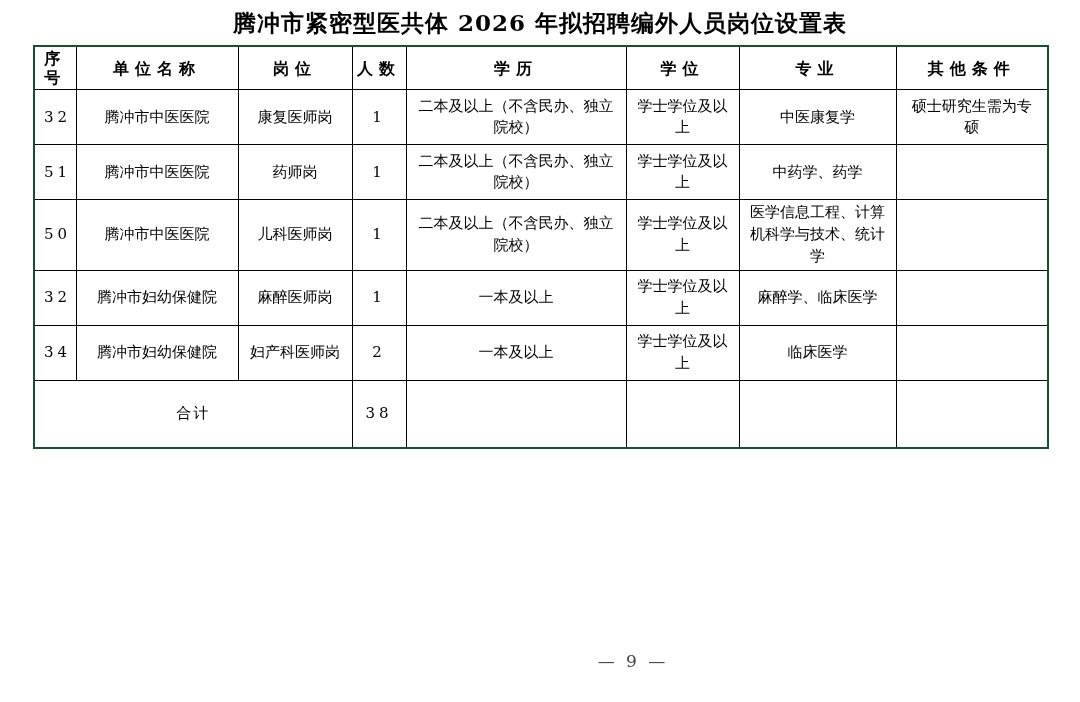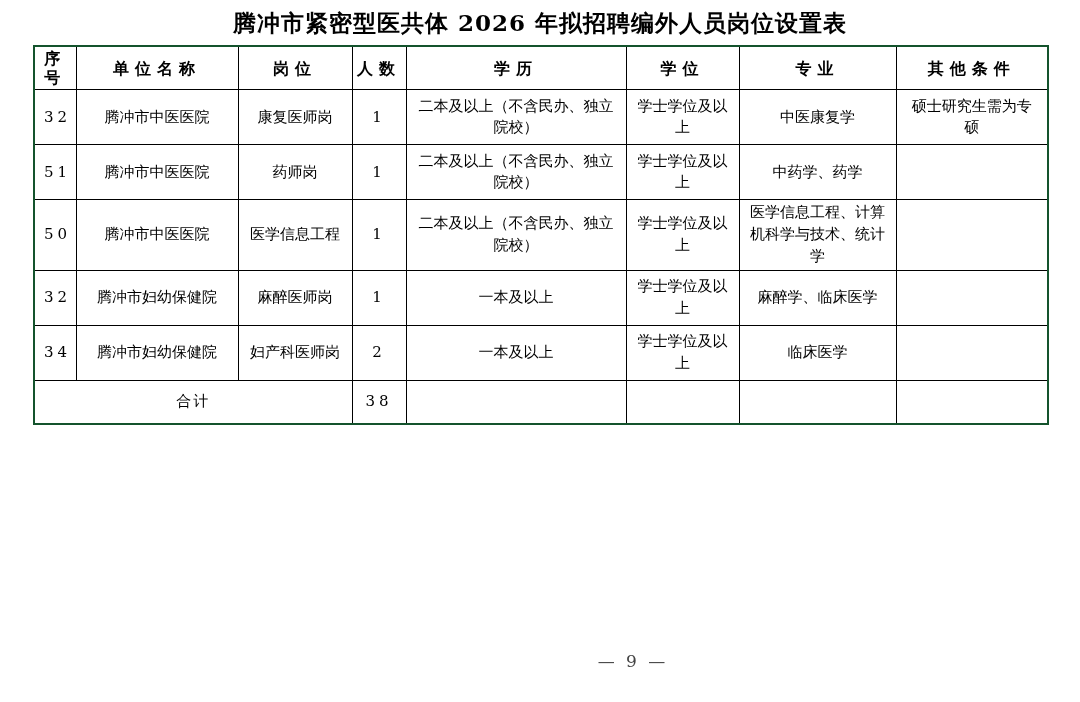--- a/index.html
+++ b/index.html
@@ -50,21 +50,21 @@
   }
   .positions-table thead tr { height: 43px; }
   .positions-table thead th {
     font-weight: bold;
     font-size: 16px;
     letter-spacing: 6px;
     line-height: 1.2;
     padding: 2px 4px;
   }
   .positions-table tbody tr { height: 55px; }
-  .positions-table tfoot tr { height: 44px; }
+  .positions-table tfoot tr { height: 68px; }
   .positions-table td.num {
     letter-spacing: 4px;
     word-break: normal;
   }
   .positions-table tfoot td.total-label {
     letter-spacing: 2px;
   }
   .page-number {
     position: absolute;
     top: 651px;
@@ -123,21 +123,21 @@
           <td>药师岗</td>
           <td class="num">1</td>
           <td>二本及以上（不含民办、独立院校）</td>
           <td>学士学位及以上</td>
           <td>中药学、药学</td>
           <td></td>
         </tr>
         <tr>
           <td class="num">50</td>
           <td>腾冲市中医医院</td>
-          <td>医学信息工程</td>
+          <td>儿科医师岗</td>
           <td class="num">1</td>
           <td>二本及以上（不含民办、独立院校）</td>
           <td>学士学位及以上</td>
           <td>医学信息工程、计算机科学与技术、统计学</td>
           <td></td>
         </tr>
         <tr>
           <td class="num">32</td>
           <td>腾冲市妇幼保健院</td>
           <td>麻醉医师岗</td>

